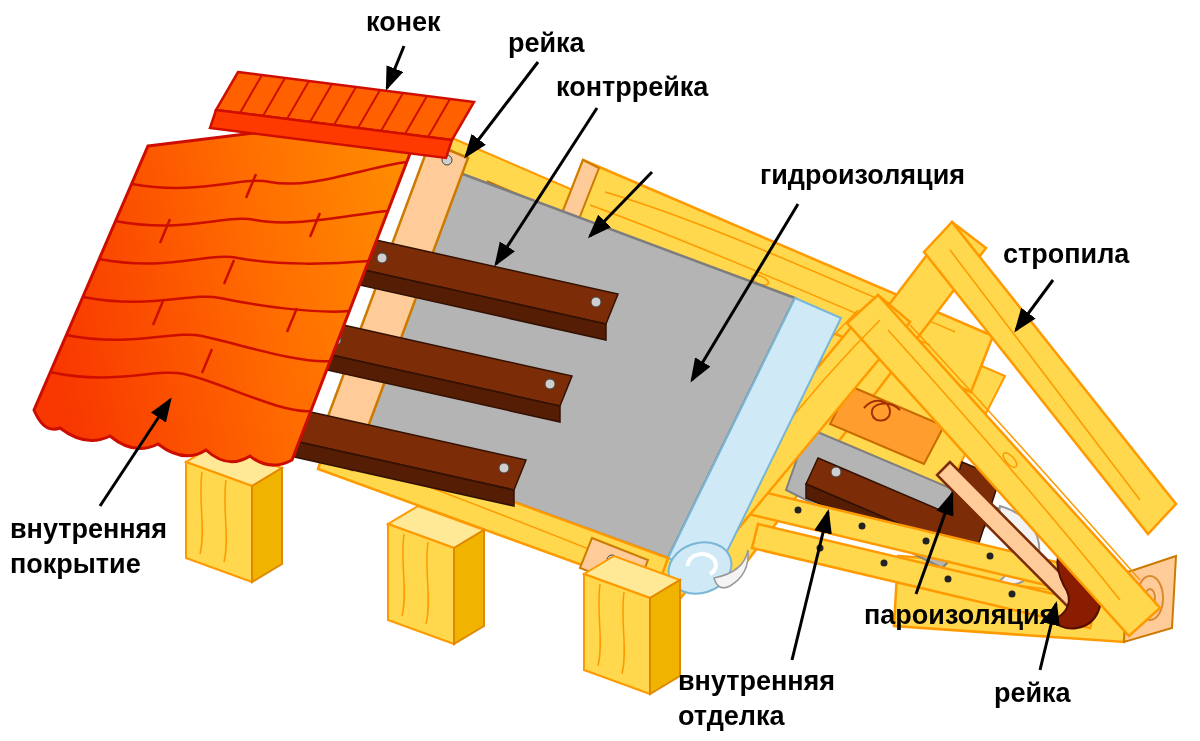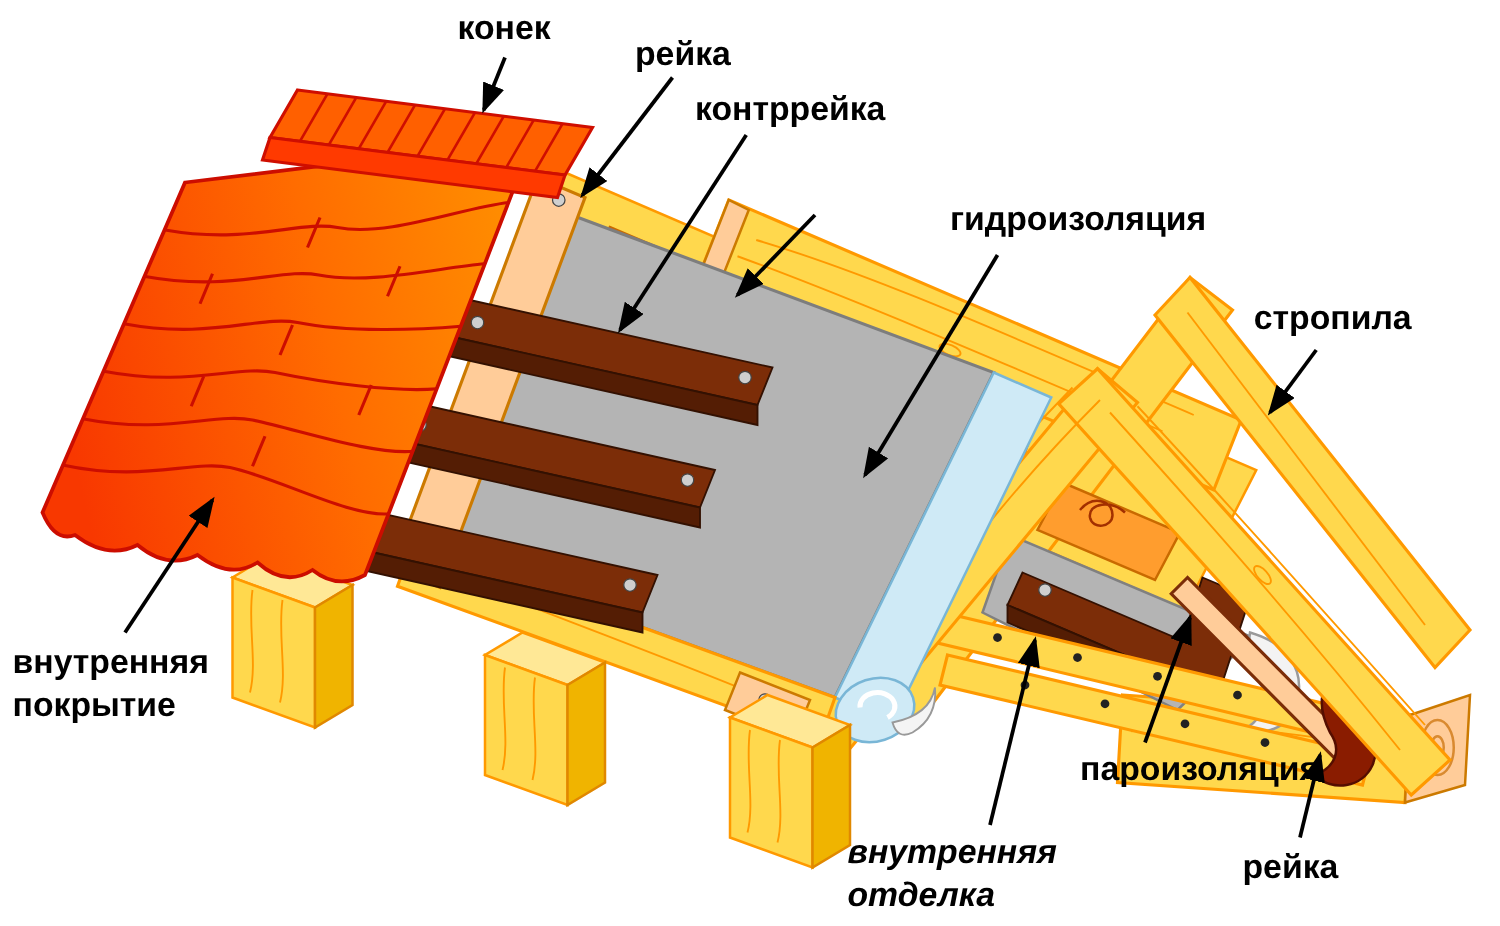--- a/index.html
+++ b/index.html
@@ -225,15 +225,15 @@
   </g>
 </svg>
 
   <div class="lbl" style="left:366px;top:5px;">конек</div>
   <div class="lbl" style="left:508px;top:26px;">рейка</div>
   <div class="lbl" style="left:556px;top:70px;">контррейка</div>
   <div class="lbl" style="left:760px;top:158px;">гидроизоляция</div>
   <div class="lbl" style="left:1003px;top:237px;">стропила</div>
   <div class="lbl wrap" style="left:10px;top:512px;width:180px;">внутренняя покрытие</div>
   <div class="lbl" style="left:818px;top:598px;margin-left:46px;">пароизоляция</div>
-  <div class="lbl wrap" style="left:678px;top:664px;width:190px;font-style:italic;">внутренняя отделка</div>
+  <div class="lbl wrap" style="left:678px;top:664px;width:190px;">внутренняя отделка</div>
   <div class="lbl" style="left:994px;top:676px;">рейка</div>
 </div>
 
 </body></html>

